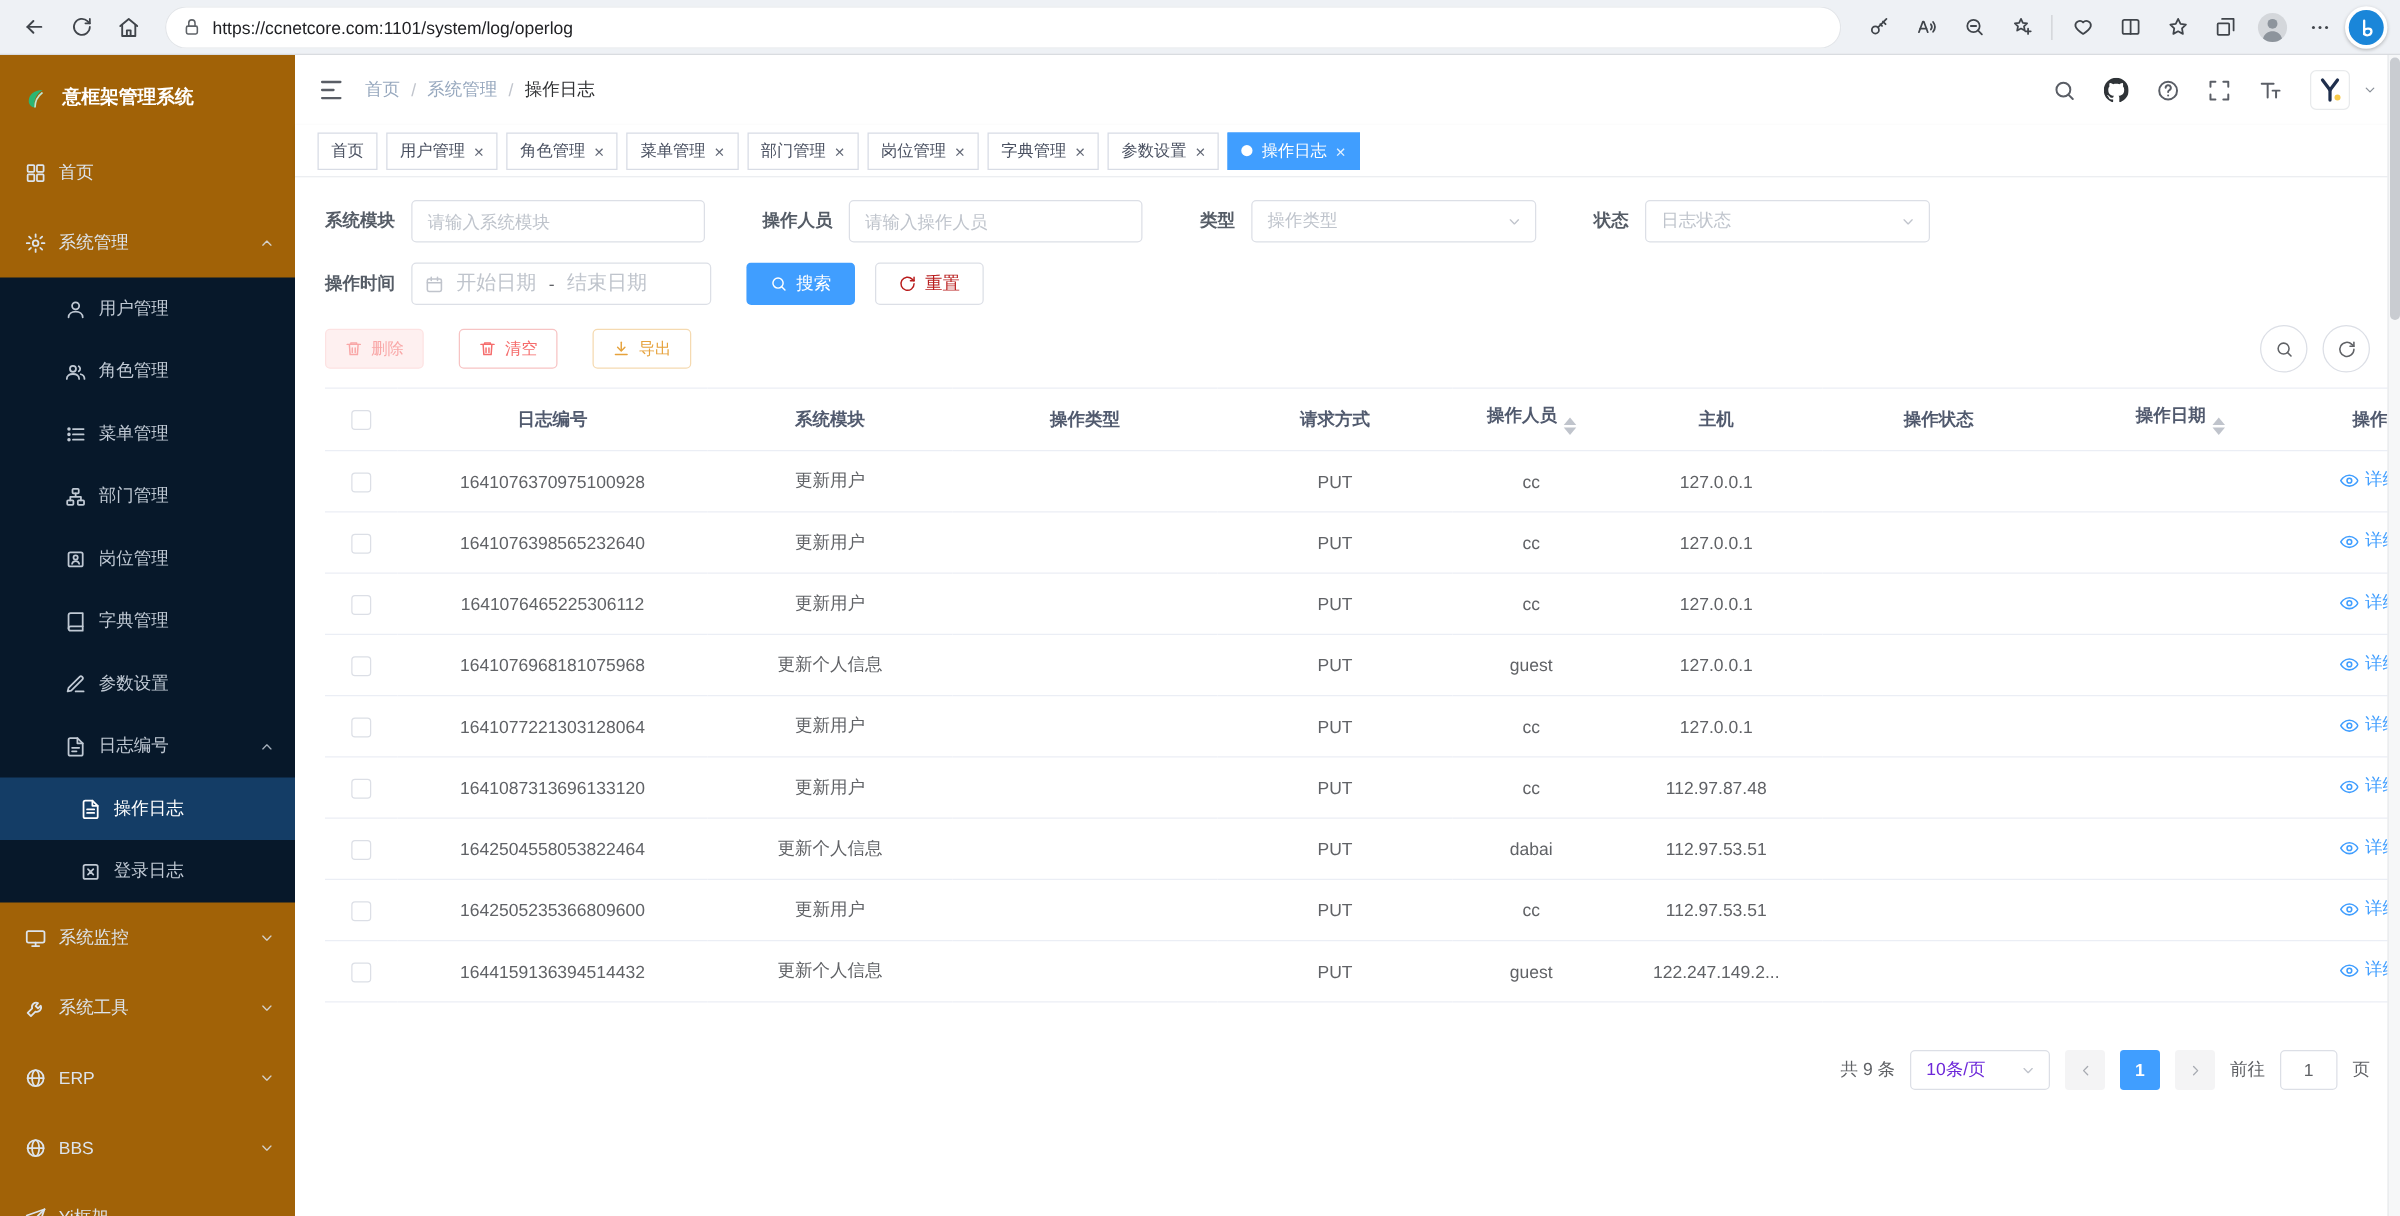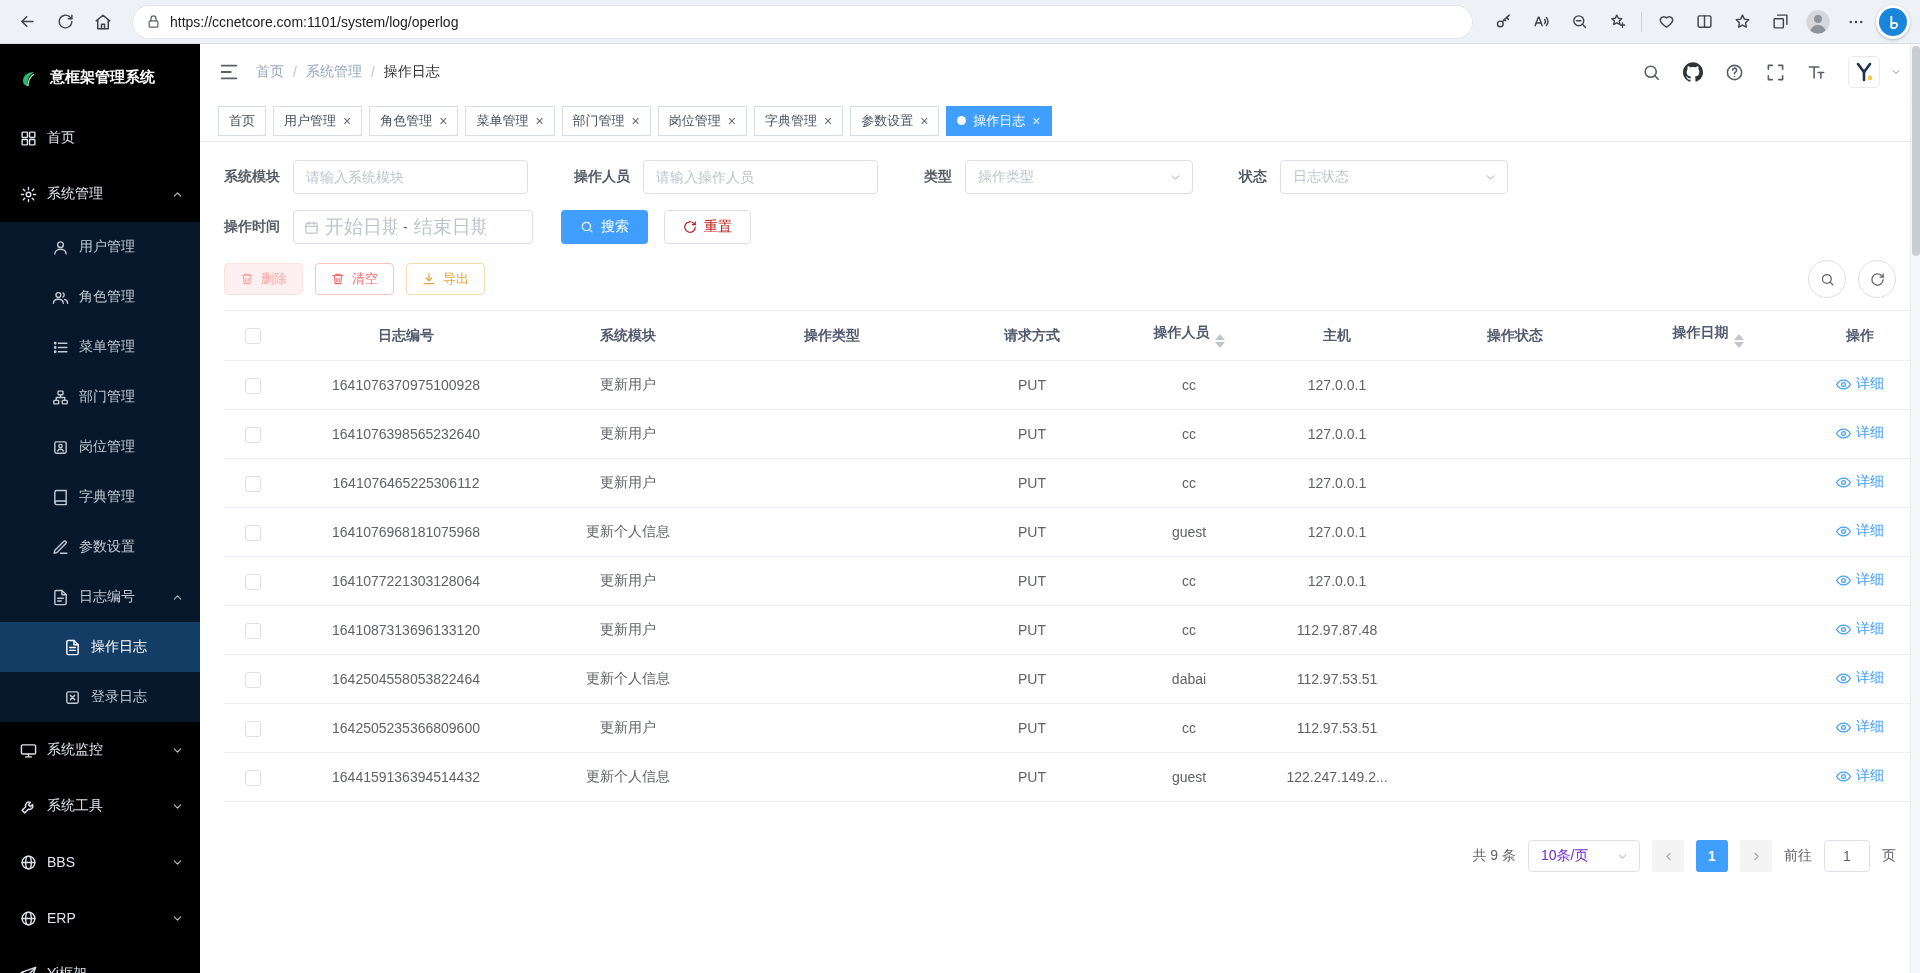--- a/index.html
+++ b/index.html
@@ -20,21 +20,21 @@
   .avatar-btn{width:30px;height:30px;border-radius:50%;overflow:hidden;display:flex;align-items:center;justify-content:center}
   .bing-btn{width:34px;height:34px;border-radius:50%;background:#fff;display:flex;align-items:center;justify-content:center;box-shadow:0 1px 3px rgba(0,0,0,.25)}
   .bing-circle{width:28px;height:28px;border-radius:50%;background:#1a86d9;display:flex;align-items:center;justify-content:center;color:#fff}
 
   
   .app{display:flex;height:929px}
   .scroll-strip{position:absolute;right:0;top:44px;bottom:0;width:10px;background:#f6f7f8;border-left:1px solid #e8eaec}
   .scroll-thumb{position:absolute;top:2px;left:1px;width:8px;height:210px;background:#c9ccd1;border-radius:4px}
 
   
-  .sidebar{width:200px;background:#000000;color:#dde4ec;flex:0 0 auto;overflow:hidden}
+  .sidebar{width:236px;background:#a16207;color:#dde4ec;flex:0 0 auto;overflow:hidden}
   .logo{height:66px;display:flex;align-items:center;gap:10px;padding:0 16px;color:#fff;font-weight:bold;font-size:15px;cursor:pointer}
   .menu-item{display:flex;align-items:center;gap:10px;cursor:pointer;position:relative;font-size:14px}
   .menu-item.root{height:56px;padding:0 20px}
   .submenu{background:#07182a}
   .menu-item.sub{height:50px;padding-left:52px;color:#c0c9d4}
   .menu-item.sub2{height:50px;padding-left:64px;color:#c0c9d4}
   .menu-item.active{background:#143d66;color:#fff}
   .menu-item .chev{position:absolute;right:16px;width:13px;height:13px;opacity:.85}
   .mi{width:17px;height:17px;flex:0 0 auto}
 
@@ -67,34 +67,34 @@
   .f-group{display:flex;align-items:center;margin-right:46px}
   .f-label{font-weight:bold;color:#555c66;margin-right:13px;white-space:nowrap}
   .text-input{width:235px;height:34px;border:1px solid #dcdfe6;border-radius:4px;padding:0 12px;font-size:14px;color:#606266;outline:none;background:#fff}
   .text-input::placeholder{color:#bfc4cc}
   .select-box{width:228px;height:34px;border:1px solid #dcdfe6;border-radius:4px;display:flex;align-items:center;
     padding:0 10px 0 12px;cursor:pointer;background:#fff}
   .select-box .ph{color:#bfc4cc;flex:1;font-size:14px;white-space:nowrap;overflow:hidden}
   .select-box .chev{width:13px;height:13px;color:#c0c4cc}
   .date-range{width:240px;height:34px;border:1px solid #dcdfe6;border-radius:4px;display:flex;align-items:center;gap:6px;padding:0 10px;background:#fff;cursor:pointer}
   .date-range .cal{width:15px;height:15px;color:#c0c4cc;flex:0 0 auto}
-  .date-input{border:none;outline:none;width:72px;font-size:19px;color:#a21caf;}
+  .date-input{border:none;outline:none;width:72px;font-size:16px;color:#a21caf;text-align:center}
   .date-input::placeholder{color:#bfc4cc}
   .date-sep{color:#606266}
 
   .btn{height:34px;border-radius:4px;padding:0 18px;font-size:14px;display:inline-flex;align-items:center;gap:7px;
     border:1px solid transparent;cursor:pointer;background:#fff;white-space:nowrap}
   .btn .bic{width:14px;height:14px}
   .btn.primary{background:#409eff;color:#fff}
   .btn.default{border-color:#dcdfe6;color:#b91c1c}
   .btn.mini{height:32px;padding:0 15px;font-size:13px}
   .btn.danger-light{background:#fef0f0;border-color:#fde2e2;color:#f9a7a7;cursor:not-allowed}
   .btn.danger-plain{background:#fff;border-color:#f7c4c4;color:#f56c6c}
   .btn.warning-plain{background:#fff;border-color:#f5dab1;color:#e6a23c}
-  .action-row{display:flex;align-items:center;gap:12px;margin:4px 0 12px}
+  .action-row{display:flex;align-items:center;gap:28px;margin:4px 0 12px}
   .right-tools{margin-left:auto;display:flex;gap:12px}
   .circle-btn{width:38px;height:38px;border-radius:50%;border:1px solid #dcdfe6;color:#606266;background:#fff;
     display:flex;align-items:center;justify-content:center;cursor:pointer}
   .circle-btn .bic{width:15px;height:15px}
 
   
   table{width:100%;border-collapse:collapse;table-layout:fixed}
   thead th{height:50px;font-weight:bold;color:#515a6e;font-size:14px;text-align:center;
     border-top:1px solid #ebeef5;border-bottom:1px solid #ebeef5;background:#fff;white-space:nowrap}
   tbody td{height:49px;border-bottom:1px solid #ebeef5;color:#606266;font-size:14px;text-align:center;white-space:nowrap;overflow:hidden;text-overflow:ellipsis}
@@ -523,30 +523,30 @@
           </svg>
         <span>系统工具</span>
         <svg class="chev icon">
             <use href="#i-chev-down"></use>
           </svg>
       </div>
       <div class="menu-item root">
         <svg class="mi icon">
             <use href="#i-globe"></use>
           </svg>
-        <span>BBS</span>
+        <span>ERP</span>
         <svg class="chev icon">
             <use href="#i-chev-down"></use>
           </svg>
       </div>
       <div class="menu-item root">
         <svg class="mi icon">
             <use href="#i-globe"></use>
           </svg>
-        <span>ERP</span>
+        <span>BBS</span>
         <svg class="chev icon">
             <use href="#i-chev-down"></use>
           </svg>
       </div>
       <div class="menu-item root">
         <svg class="mi icon">
             <use href="#i-plane"></use>
           </svg>
         <span>Yi框架</span>
       </div>

